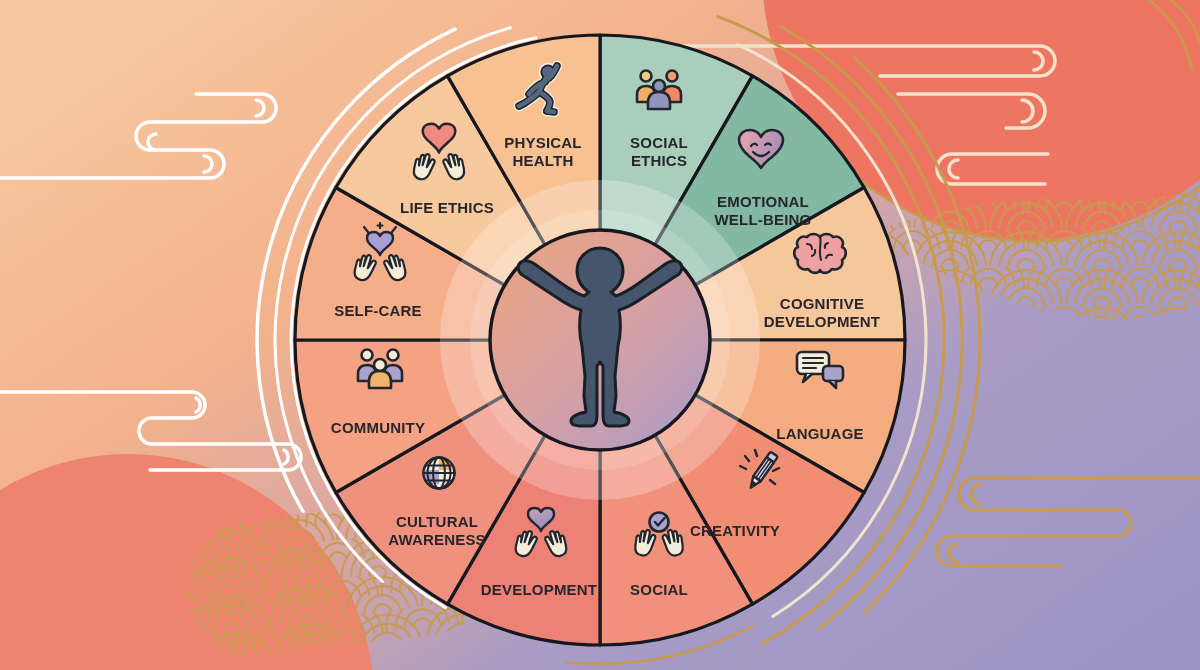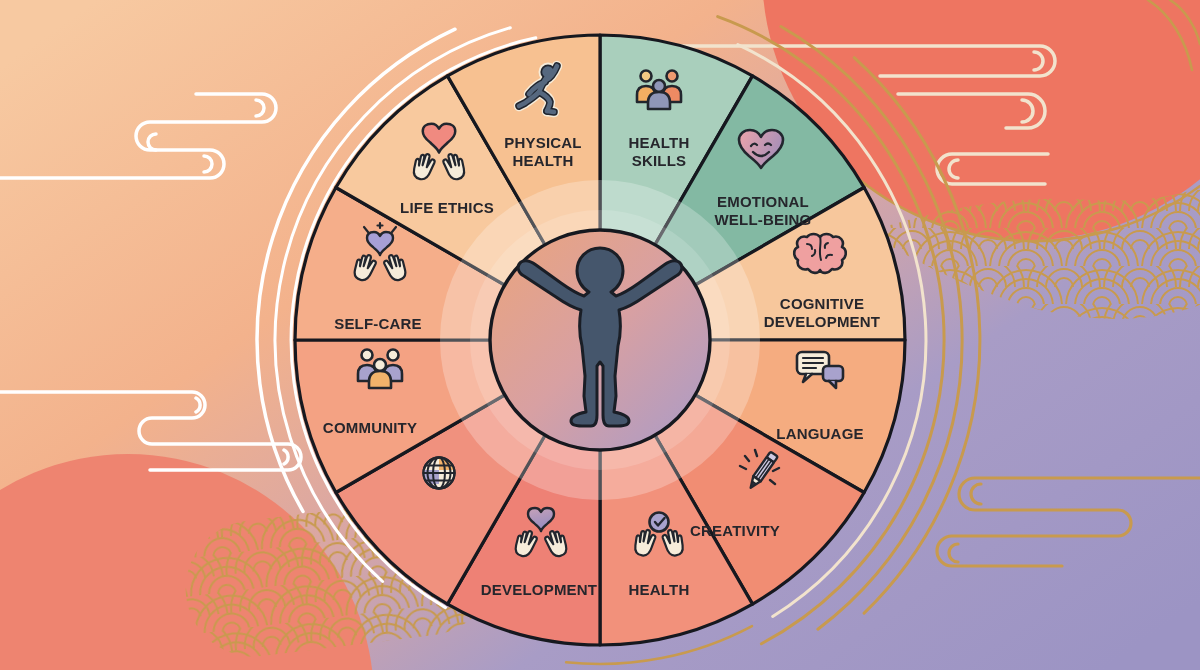--- a/index.html
+++ b/index.html
@@ -216,24 +216,25 @@
     </g>
 
     <g transform="translate(439,153)" stroke="#22262e" stroke-linejoin="round" stroke-linecap="round">
       <use href="#smallHeart" transform="translate(0,-8) scale(1.25)" fill="#f08a80" stroke-width="2"></use>
       <use href="#handL" transform="translate(-13,13) rotate(12)" fill="#f6ecda" stroke-width="2.2"></use>
       <use href="#handL" transform="translate(13,13) scale(-1,1) rotate(12)" fill="#f6ecda" stroke-width="2.2"></use>
     </g>
   </g>
 </svg>
 
-<div class="seg-label" style="left:659px;top:152px;width:84px">HEALTH SKILLS</div>
+<div class="seg-label" style="left:659px;top:152px;width:84px">SOCIAL ETHICS</div>
 <div class="seg-label" style="left:822px;top:313px;width:120px">COGNITIVE DEVELOPMENT</div>
 <div class="seg-label" style="left:763px;top:211px;width:110px">EMOTIONAL WELL-BEING</div>
 <div class="seg-label" style="left:820px;top:434px;width:120px">LANGUAGE</div>
 <div class="seg-label" style="left:735px;top:531px;width:120px">CREATIVITY</div>
-<div class="seg-label" style="left:659px;top:590px;width:100px">HEALTH</div>
+<div class="seg-label" style="left:659px;top:590px;width:100px">SOCIAL</div>
 <div class="seg-label" style="left:539px;top:590px;width:130px">DEVELOPMENT</div>
-<div class="seg-label" style="left:370px;top:428px;width:124px">COMMUNITY</div>
-<div class="seg-label" style="left:378px;top:324px;width:110px">SELF-CARE</div>
+<div class="seg-label" style="left:437px;top:531px;width:104px">CULTURAL AWARENESS</div>
+<div class="seg-label" style="left:378px;top:428px;width:124px">COMMUNITY</div>
+<div class="seg-label" style="left:378px;top:311px;width:110px">SELF-CARE</div>
 <div class="seg-label" style="left:447px;top:208px;width:110px">LIFE ETHICS</div>
 <div class="seg-label" style="left:543px;top:152px;width:100px">PHYSICAL HEALTH</div>
 </div>
 
 </body></html>

